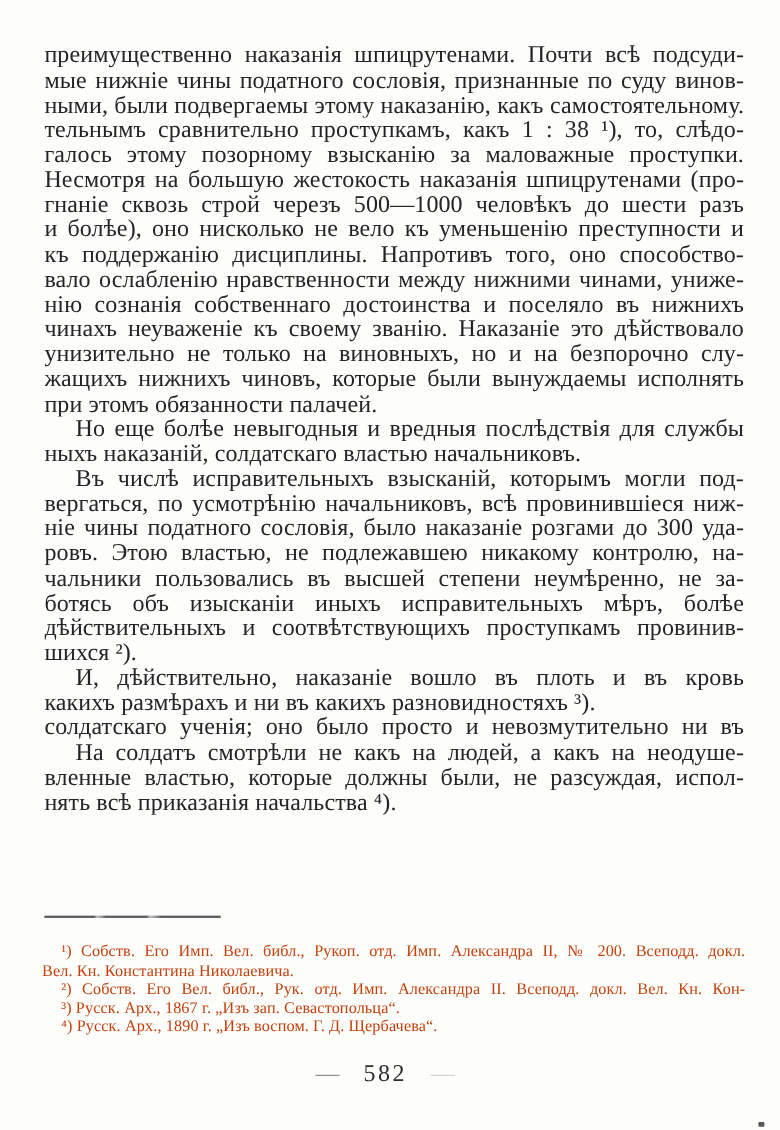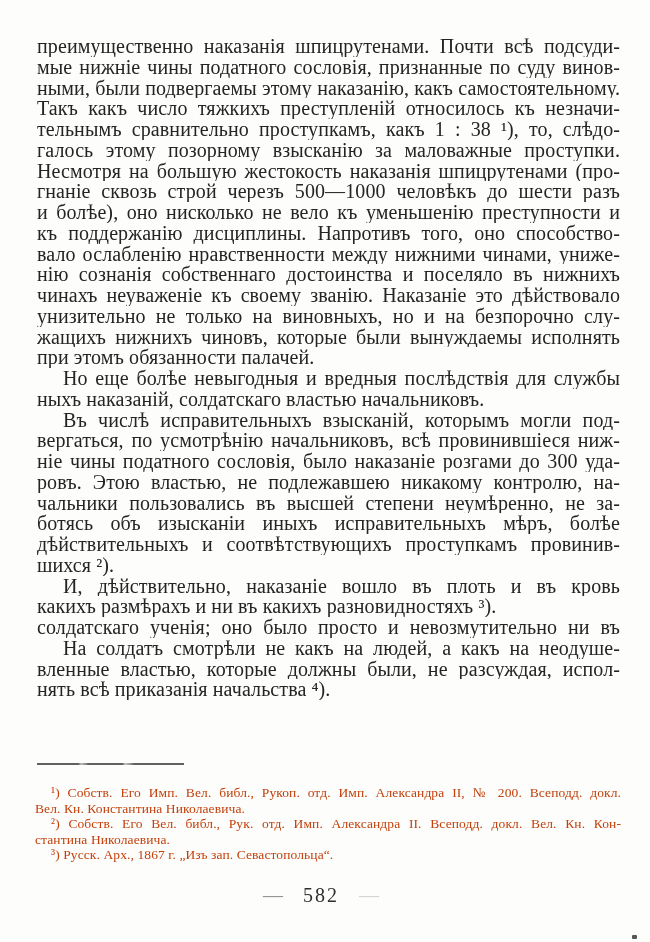--- a/index.html
+++ b/index.html
@@ -81,21 +81,20 @@
 </style>
 </head>
 <body>
 
 <div class="page">
 
   <div class="main-text">
       <div class="line">преимущественно наказанія шпицрутенами. Почти всѣ подсуди-</div>
       <div class="line">мые нижніе чины податного сословія, признанные по суду винов-</div>
       <div class="line">ными, были подвергаемы этому наказанію, какъ самостоятельному.</div>
-      <div class="line">Такъ какъ число тяжкихъ преступленій относилось къ незначи-</div>
       <div class="line">тельнымъ сравнительно проступкамъ, какъ 1 : 38 ¹), то, слѣдо-</div>
       <div class="line">галось этому позорному взысканію за маловажные проступки.</div>
       <div class="line">Несмотря на большую жестокость наказанія шпицрутенами (про-</div>
       <div class="line">гнаніе сквозь строй черезъ 500—1000 человѣкъ до шести разъ</div>
       <div class="line">и болѣе), оно нисколько не вело къ уменьшенію преступности и</div>
       <div class="line">къ поддержанію дисциплины. Напротивъ того, оно способство-</div>
       <div class="line">вало ослабленію нравственности между нижними чинами, униже-</div>
       <div class="line">нію сознанія собственнаго достоинства и поселяло въ нижнихъ</div>
       <div class="line">чинахъ неуваженіе къ своему званію. Наказаніе это дѣйствовало</div>
       <div class="line">унизительно не только на виновныхъ, но и на безпорочно слу-</div>
@@ -118,22 +117,22 @@
       <div class="line">вленные властью, которые должны были, не разсуждая, испол-</div>
       <div class="line last">нять всѣ приказанія начальства ⁴).</div>
     </div>
 
   <div class="footnote-sep"></div>
 
   <div class="footnotes">
       <div class="line indent">¹) Собств. Его Имп. Вел. библ., Рукоп. отд. Имп. Александра II, № 200. Всеподд. докл.</div>
       <div class="line last">Вел. Кн. Константина Николаевича.</div>
       <div class="line indent">²) Собств. Его Вел. библ., Рук. отд. Имп. Александра II. Всеподд. докл. Вел. Кн. Кон-</div>
-      <div class="line last">стантина Николаевича.</div>
       <div class="line last indent">³) Русск. Арх., 1867 г. „Изъ зап. Севастопольца“.</div>
+      <div class="line last indent">⁴) Русск. Арх., 1890 г. „Изъ воспом. Г. Д. Щербачева“.</div>
     </div>
 
   <div class="page-number">
     <span class="dash-left">—</span><span class="num">582</span><span class="dash-right">—</span>
   </div>
 
   <div class="ink-speck"></div>
 
 </div>
 

